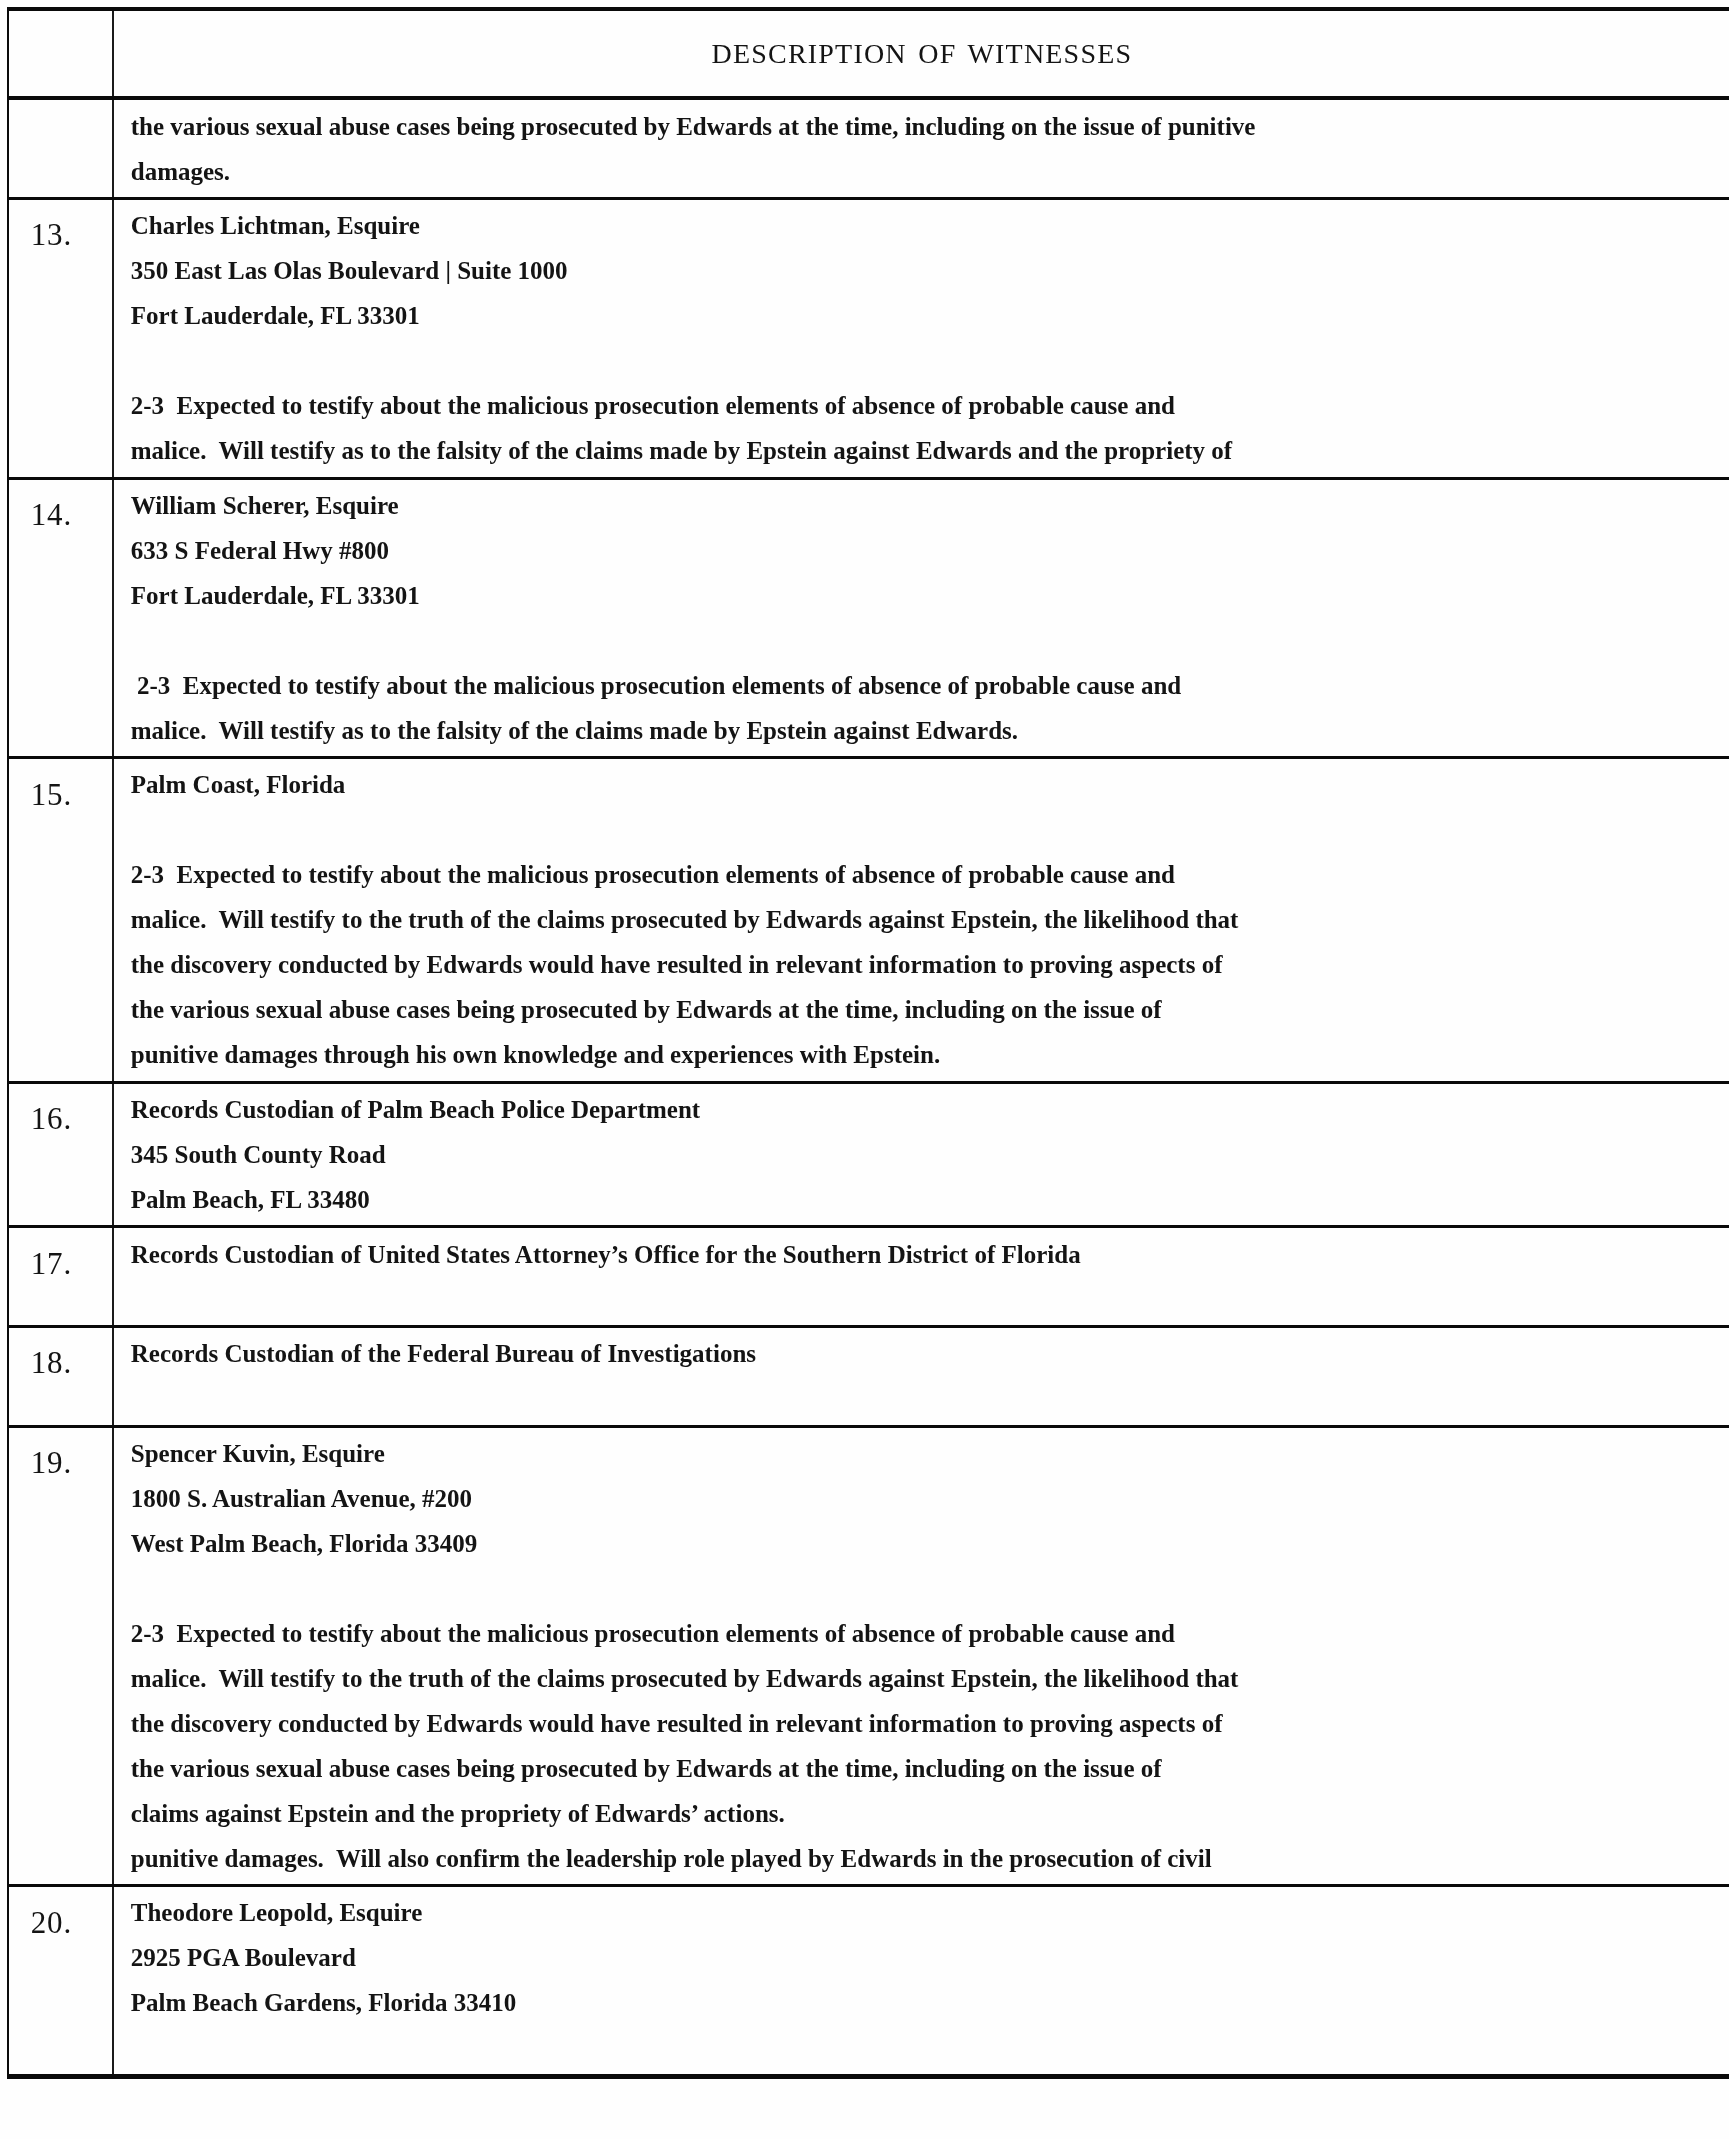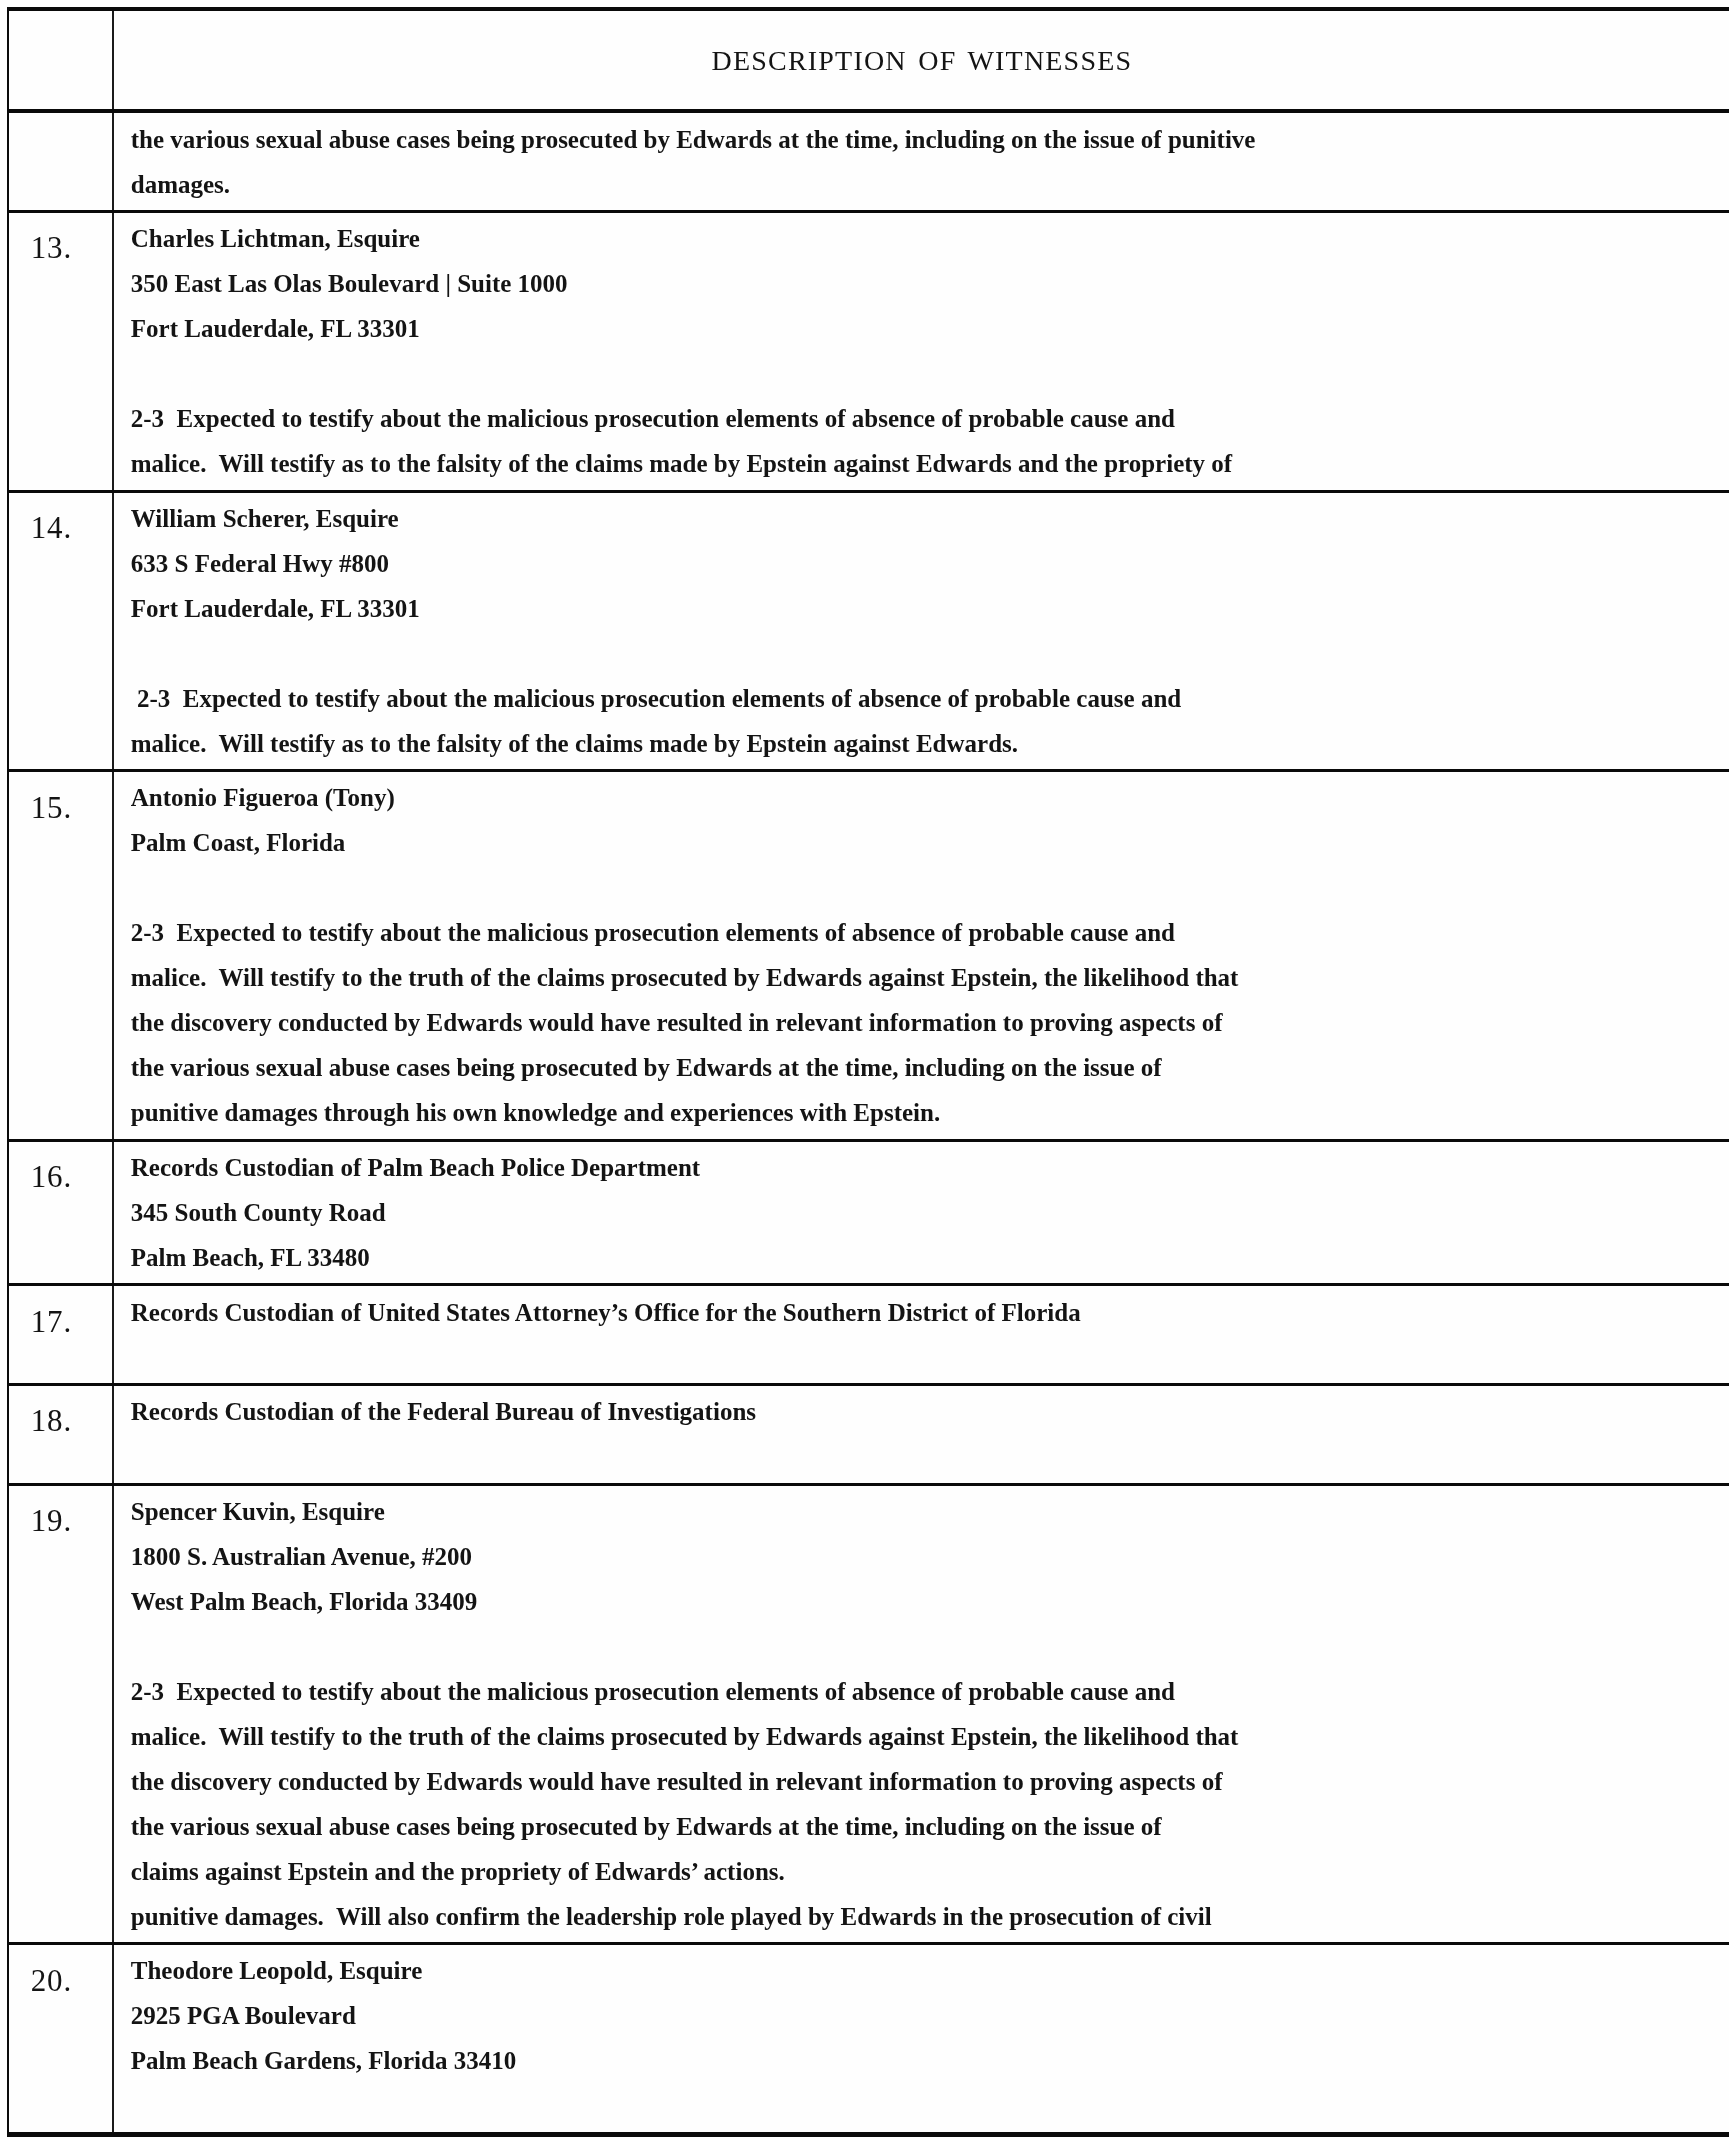--- a/index.html
+++ b/index.html
@@ -34,21 +34,21 @@
   .row {
     display: flex;
     align-items: stretch;
     border-bottom: 3.3px solid #0a0a0a;
     box-sizing: border-box;
   }
   #rows > .row:last-child {
     border-bottom: none;
   }
   .header-row {
-    height: 102px;
+    height: 89px;
     border-bottom: 4.1px solid #0a0a0a;
   }
   .numcell {
     width: 105px;
     flex: 0 0 105px;
     border-right: 2.5px solid #1a1a1a;
     box-sizing: border-box;
     padding: 21.4px 0 0 21.4px;
     font-size: 31px;
     line-height: 28px;
@@ -115,21 +115,20 @@
             <div class="line">633 S Federal Hwy #800</div>
             <div class="line">Fort Lauderdale, FL 33301</div>
             <div class="line">&nbsp;</div>
             <div class="line"> 2-3  Expected to testify about the malicious prosecution elements of absence of probable cause and</div>
             <div class="line">malice.  Will testify as to the falsity of the claims made by Epstein against Edwards.</div>
           </div>
         </div>
         <div class="row">
           <div class="numcell">15.</div>
           <div class="cell">
-            <div class="line">Antonio Figueroa (Tony)</div>
             <div class="line">Palm Coast, Florida</div>
             <div class="line">&nbsp;</div>
             <div class="line">2-3  Expected to testify about the malicious prosecution elements of absence of probable cause and</div>
             <div class="line">malice.  Will testify to the truth of the claims prosecuted by Edwards against Epstein, the likelihood that</div>
             <div class="line">the discovery conducted by Edwards would have resulted in relevant information to proving aspects of</div>
             <div class="line">the various sexual abuse cases being prosecuted by Edwards at the time, including on the issue of</div>
             <div class="line">punitive damages through his own knowledge and experiences with Epstein.</div>
           </div>
         </div>
         <div class="row">

